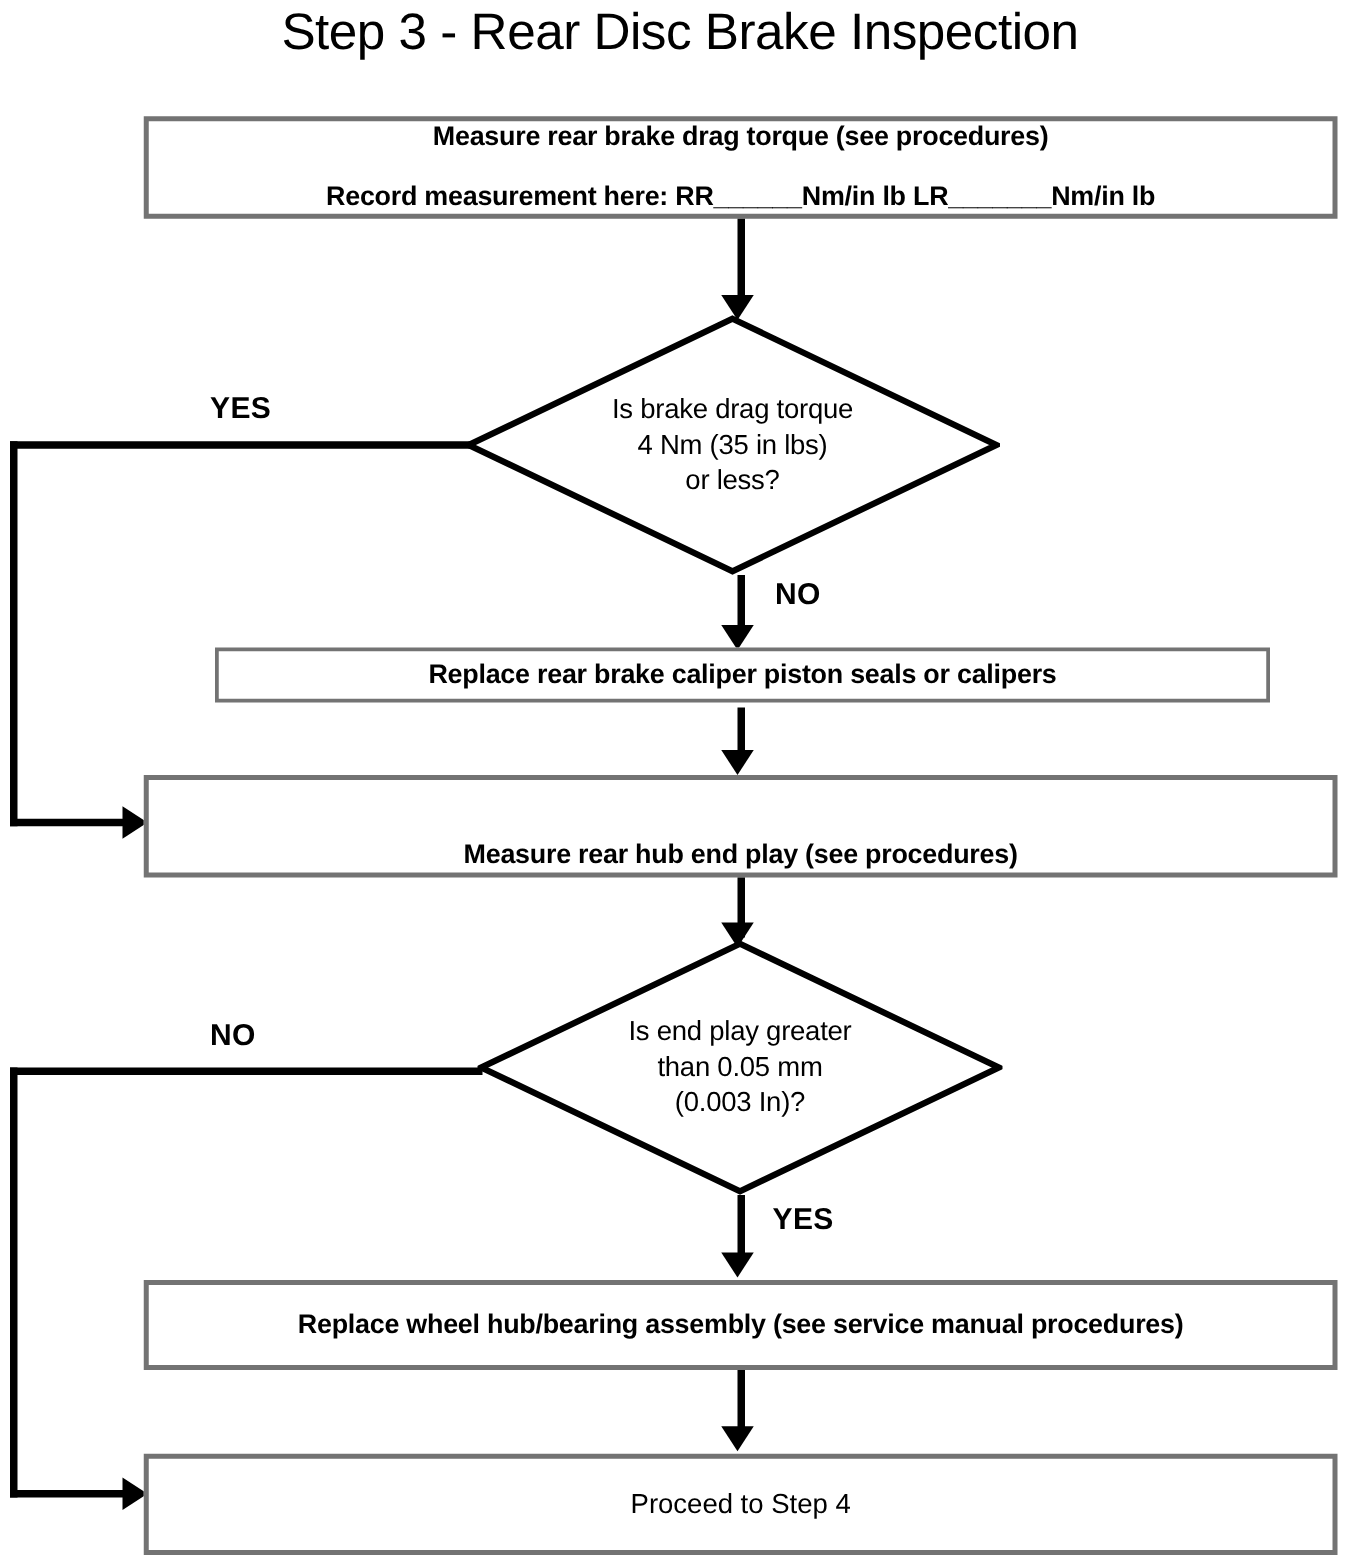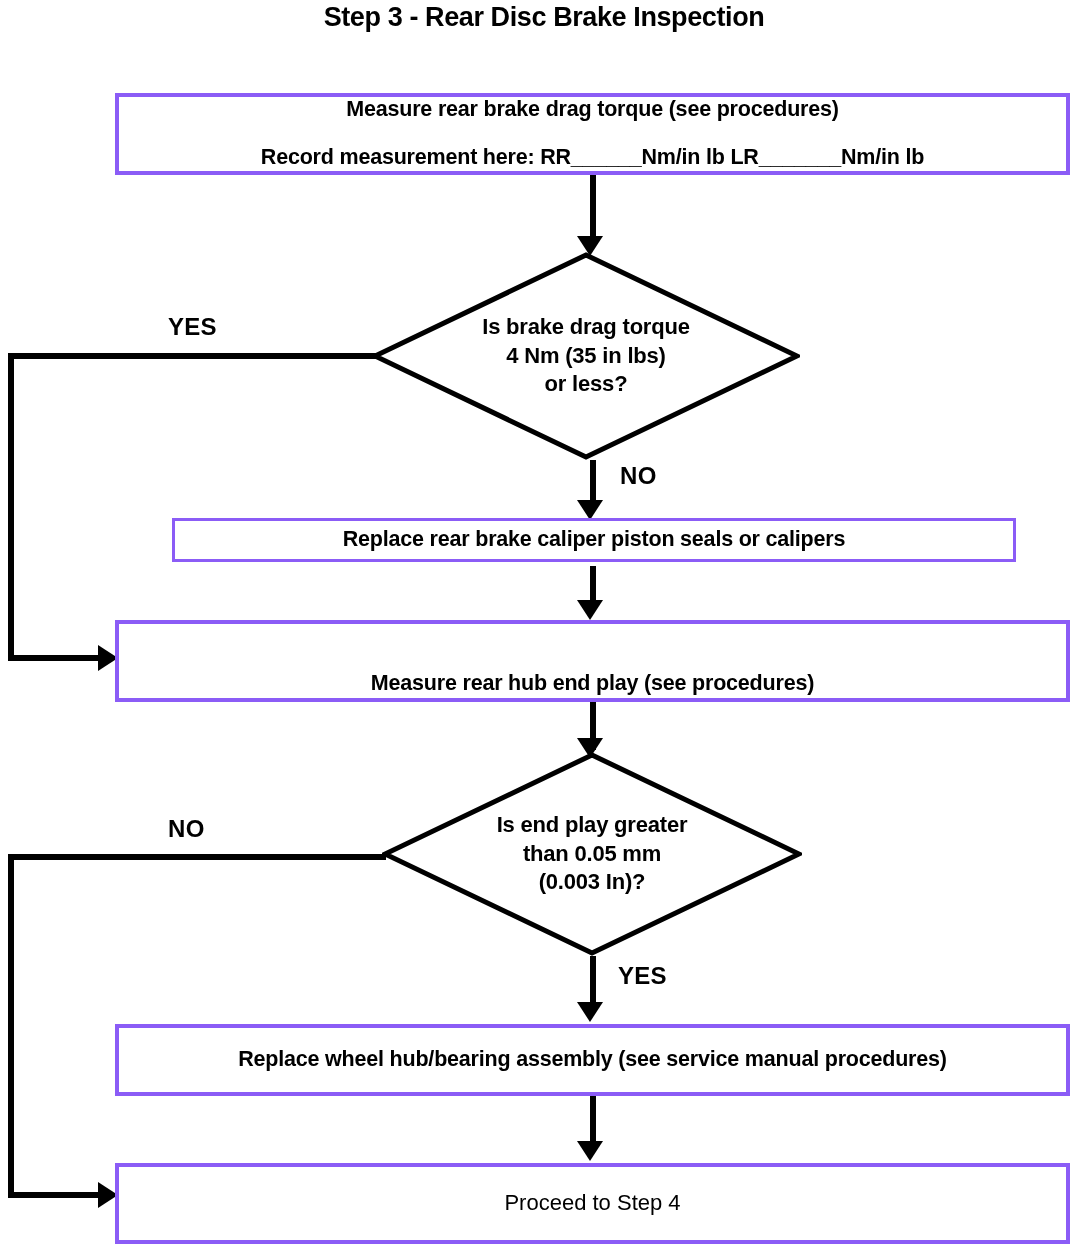--- a/index.html
+++ b/index.html
@@ -20,31 +20,31 @@
     left: 0; top: 0;
     width: 1088px;
     height: 1250px;
   }
   .title {
     position: absolute;
     left: 0;
     top: 2px;
     width: 1088px;
     text-align: center;
-    font-size: 27px;
-    font-weight: bold;
+    font-size: 41px;
+    font-weight: normal;
     letter-spacing: -0.4px;
     font-family: "Liberation Sans", sans-serif;
     white-space: nowrap;
   }
   
   .node-box {
     position: absolute;
     box-sizing: border-box;
-    border: 4px solid #8b5cf6;
+    border: 4px solid #737373;
     background: #ffffff;
     display: flex;
     flex-direction: column;
     align-items: center;
     justify-content: center;
     text-align: center;
     font-weight: bold;
     font-size: 21.5px;
     line-height: 1.28;
     letter-spacing: -0.2px;
@@ -75,21 +75,21 @@
     left: 0; top: 0;
     width: 100%;
     height: 100%;
     display: flex;
     flex-direction: column;
     align-items: center;
     justify-content: center;
     text-align: center;
     font-size: 22px;
     line-height: 1.30;
-    font-weight: bold;
+    font-weight: normal;
     letter-spacing: -0.2px;
     white-space: nowrap;
   }
   
   .vline {
     position: absolute;
     background: #000000;
     width: 6px;
   }
   .hline {

